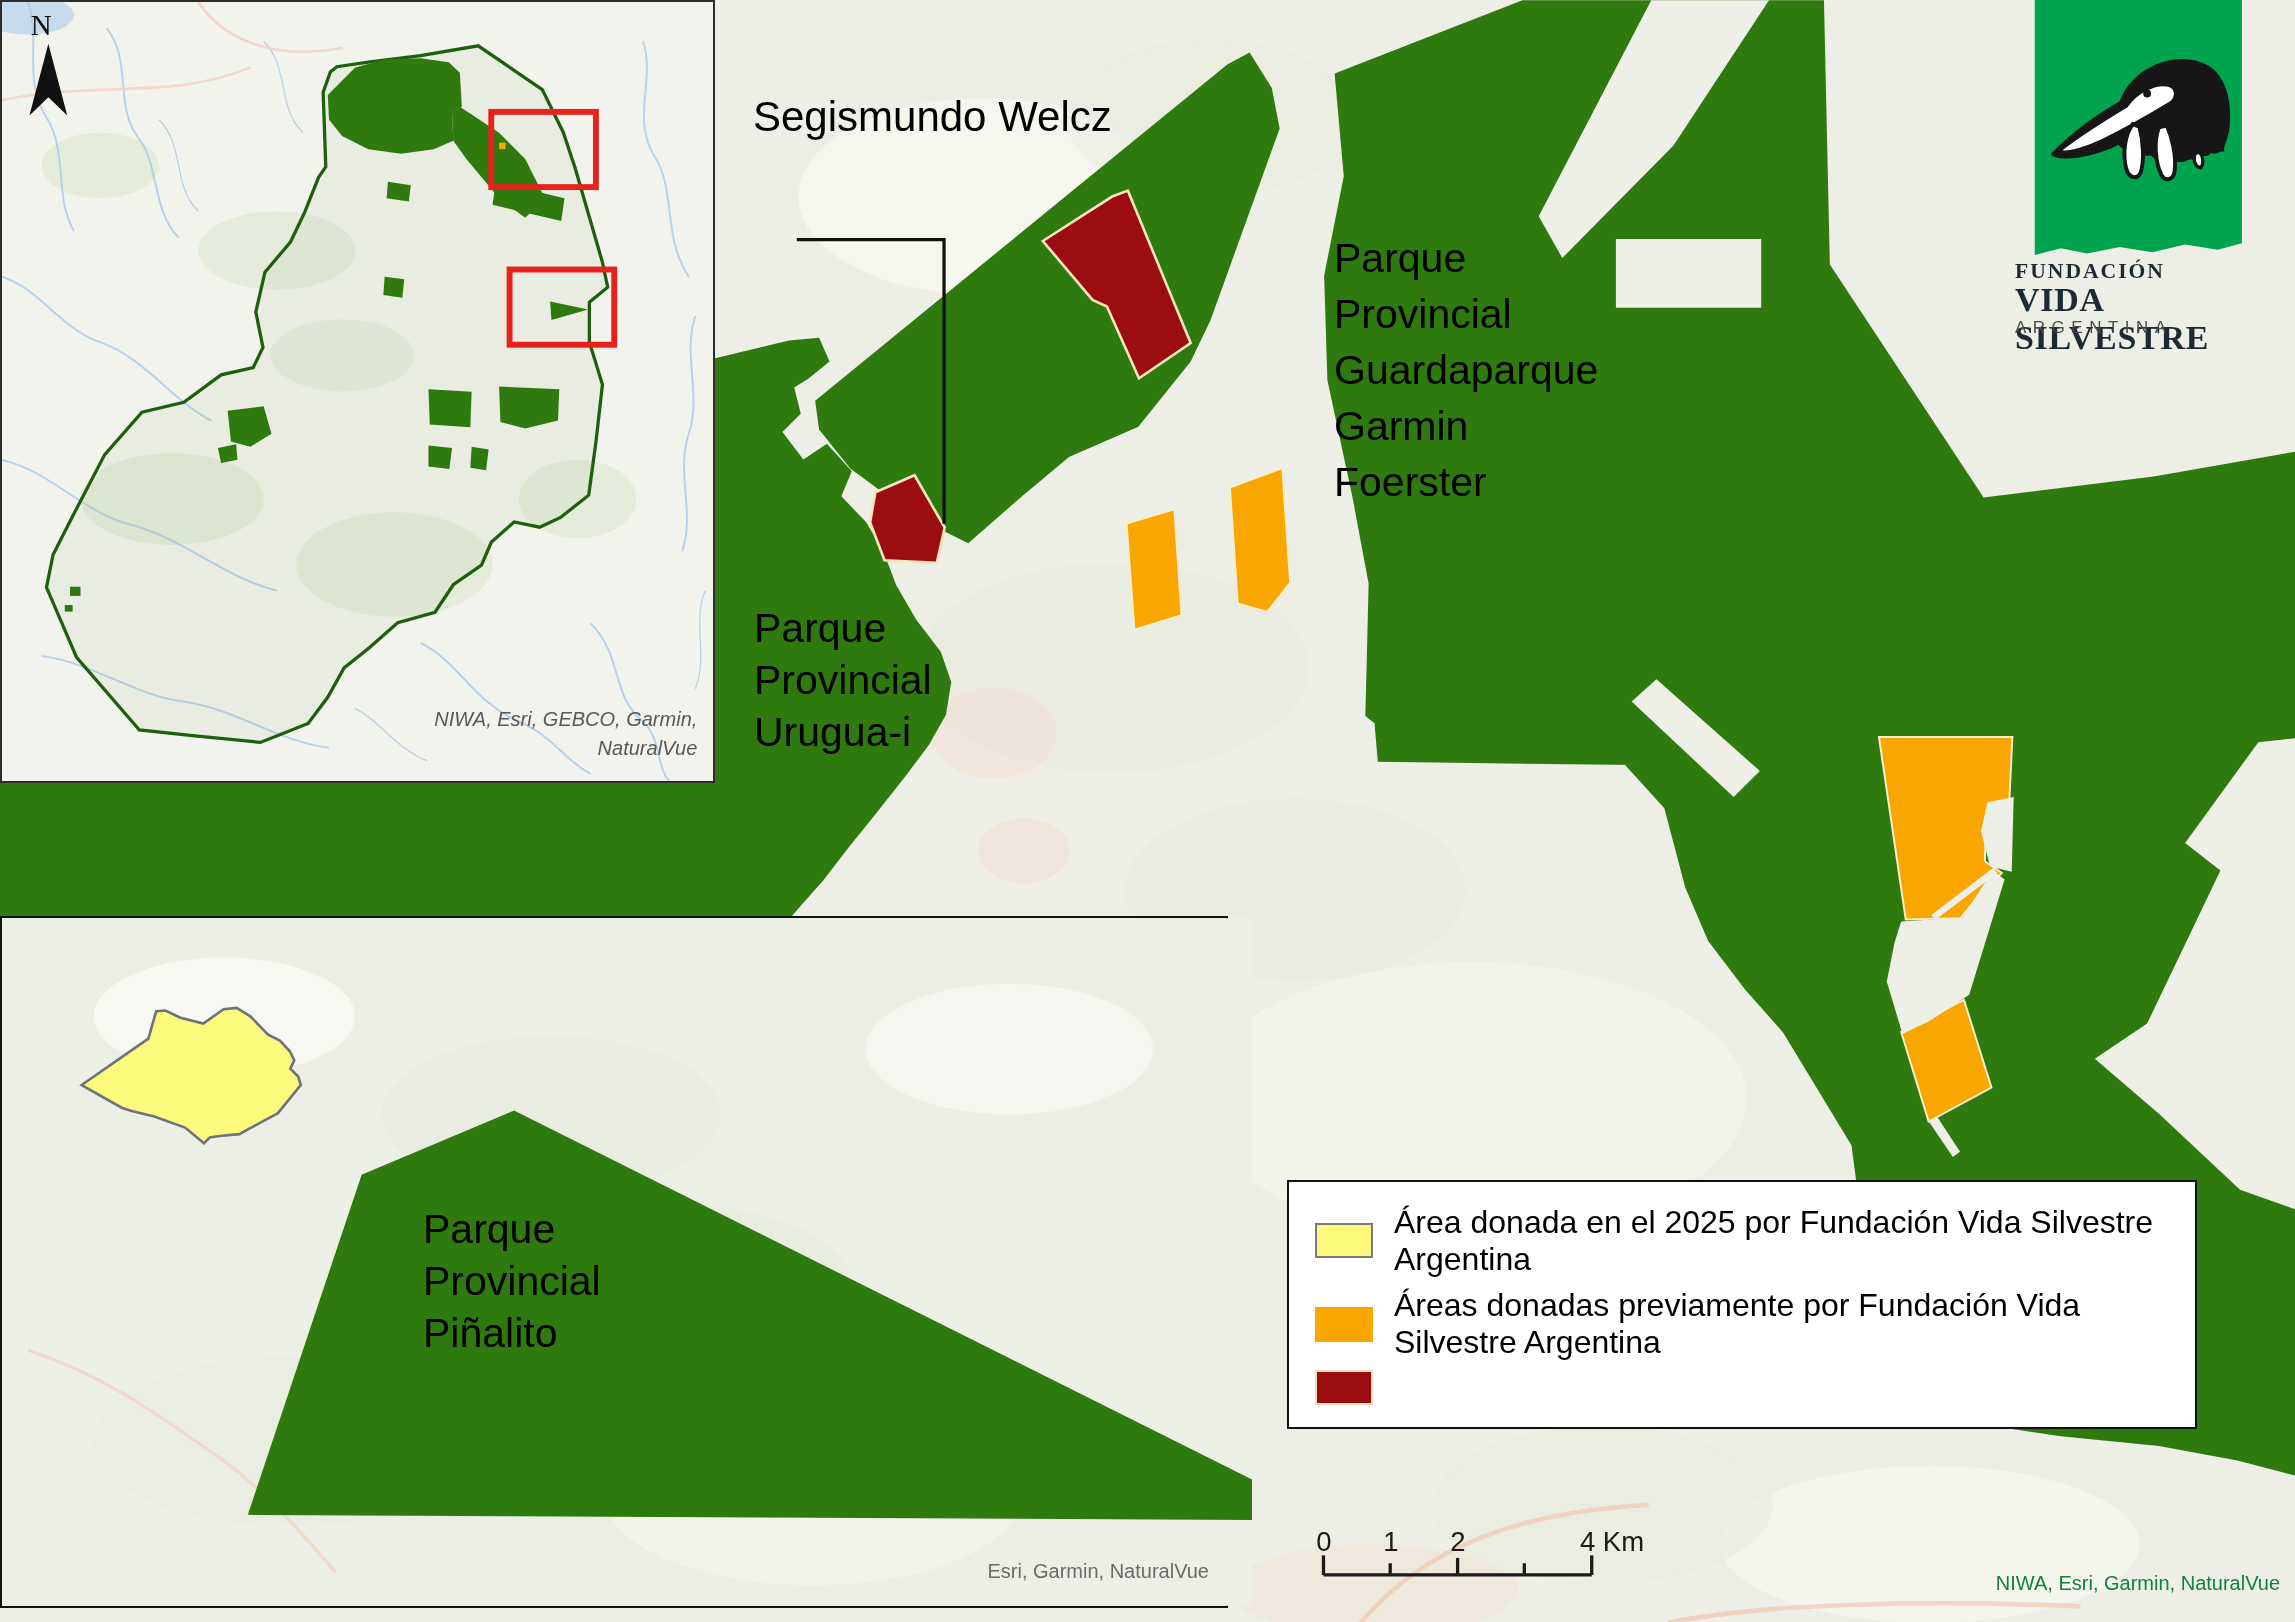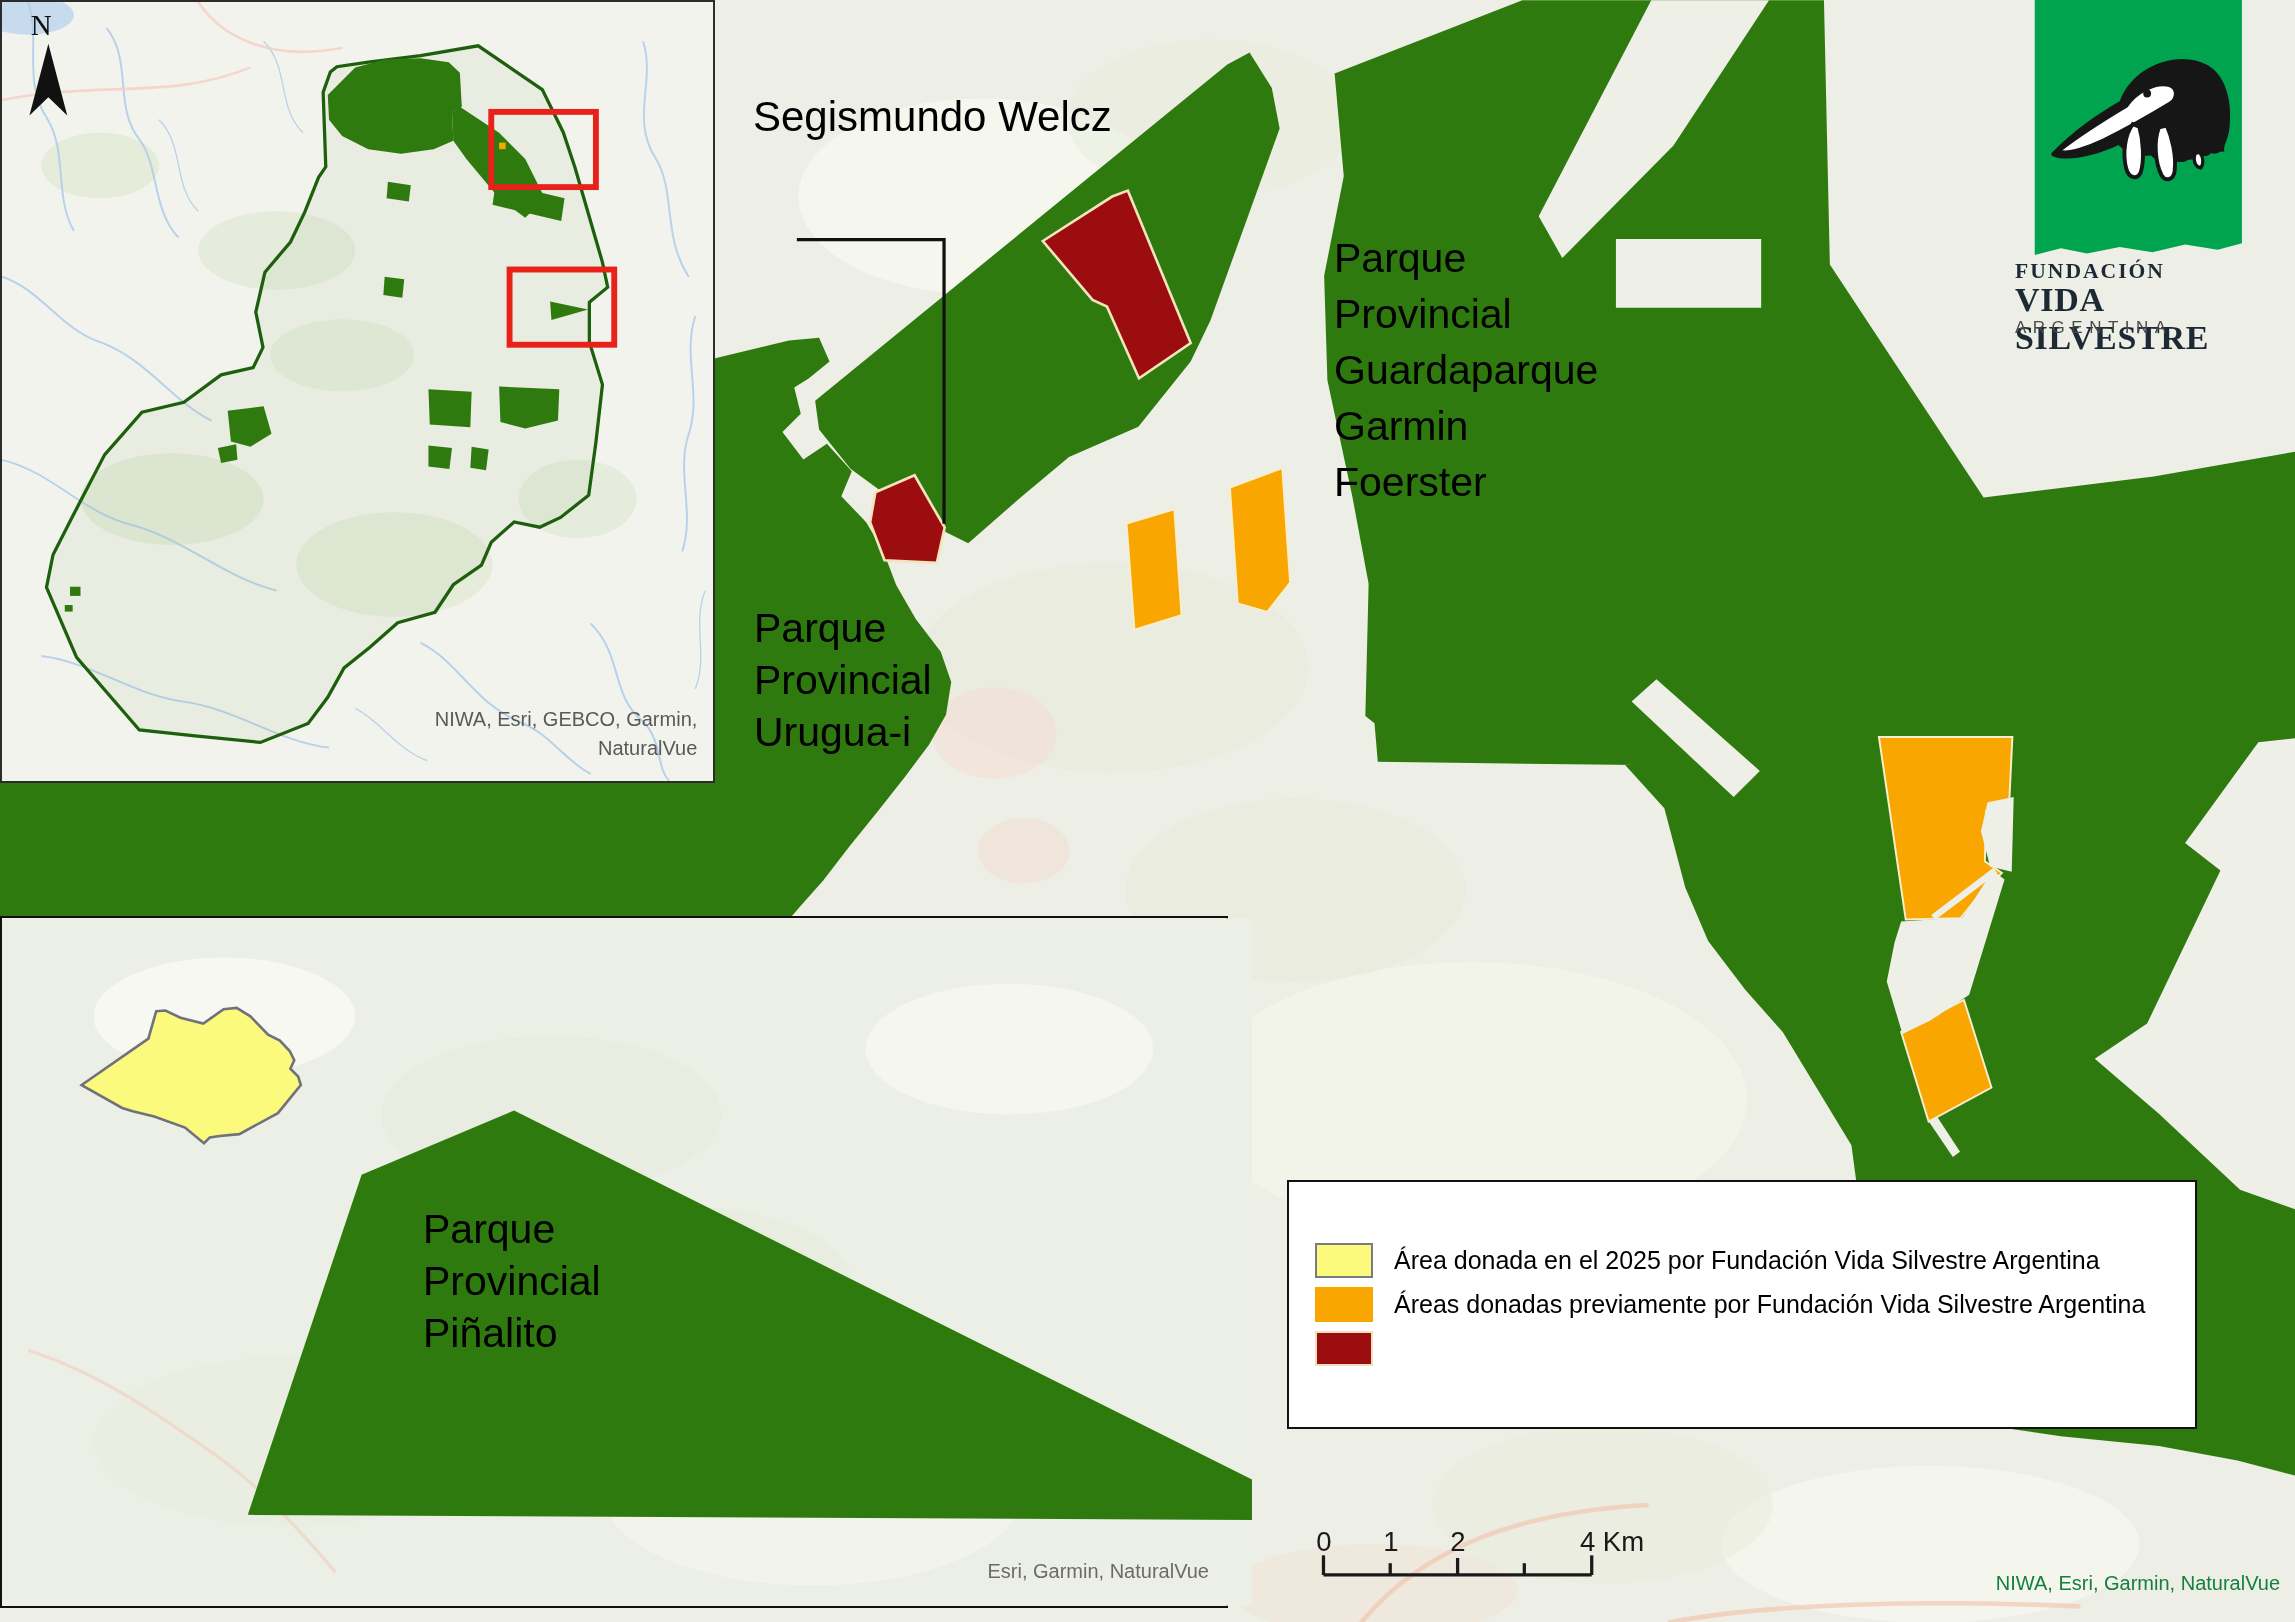--- a/index.html
+++ b/index.html
@@ -12,37 +12,37 @@
   .park-label span{display:block;}
   .lbl-welcz{left:753px;top:92px;font-size:42px;line-height:50px;}
   .lbl-foerster{left:1334px;top:230px;font-size:41px;line-height:56px;}
   .lbl-uruguai{left:754px;top:602px;font-size:41px;line-height:52px;}
   .lbl-pinalito{left:423px;top:1203px;font-size:41px;line-height:52px;z-index:6;}
   
   .inset{position:absolute;box-sizing:border-box;background:#f1f3ec;}
   .inset1{left:0;top:0;width:715px;height:783px;border:2px solid #2c2c2c;z-index:4;}
   .inset2{left:0;top:916px;width:1228px;height:692px;border:2px solid #111;background:#ecefe5;z-index:5;padding-left:26px;}
   .attr{position:absolute;color:#595959;font-size:20px;line-height:29px;text-align:right;z-index:7;}
-  .attr1{right:15.7px;bottom:18.3px;}
+  .attr1{right:15.7px;bottom:18.3px;font-style:italic;}
   .attr1 span{display:block;}
   .attr2{right:17px;bottom:19.6px;color:#6b6b6b;}
   .attr-main{right:15px;bottom:25px;color:#15803d;font-size:20px;z-index:7;}
   .north{position:absolute;left:17px;top:6.5px;z-index:6;}
   .north .nl{font-family:"Liberation Serif",serif;font-size:29px;color:#111;display:block;margin-left:11.8px;}
   
   .legend{position:absolute;left:1287px;top:1180px;width:910px;height:249px;background:#fff;
           border:2px solid #111;box-sizing:border-box;display:flex;flex-direction:column;
           justify-content:center;gap:9.2px;padding:13px 26px;z-index:8;}
   .lrow{display:flex;align-items:center;gap:21px;}
   .sw{width:58px;height:35px;box-sizing:border-box;flex:0 0 auto;}
   .sw-yellow{background:#fbfa7d;border:2px solid #7a7a82;}
   .sw-orange{background:#f9a600;}
   .sw-red{background:#9c0d10;border:2px solid #eee0b8;}
   .sw-green{background:#2f7a0f;}
-  .ltxt{font-size:25px;color:#000;}
+  .ltxt{font-size:32px;color:#000;}
   
   .sb-num{position:absolute;font-size:27.5px;color:#1a1a1a;transform:translateX(-50%);top:1526px;z-index:7;}
   .sb0{left:1324px;}.sb1{left:1391px;}.sb2{left:1458px;}.sb3{left:1612px;}
   
   .logo{position:absolute;left:2015px;top:0;width:280px;height:366px;z-index:7;}
   .logo-text{position:absolute;left:0;width:280px;text-align:left;color:#1d2a36;
              font-family:"Liberation Serif",serif;}
   .logo-t1{top:259px;font-size:21.6px;font-weight:bold;letter-spacing:2px;}
   .logo-t2{top:281px;font-size:34px;font-weight:bold;letter-spacing:0.7px;}
   .logo-t3{top:318px;font-size:17px;letter-spacing:6.5px;color:#4a4a4a;font-family:"Liberation Sans",sans-serif;}

